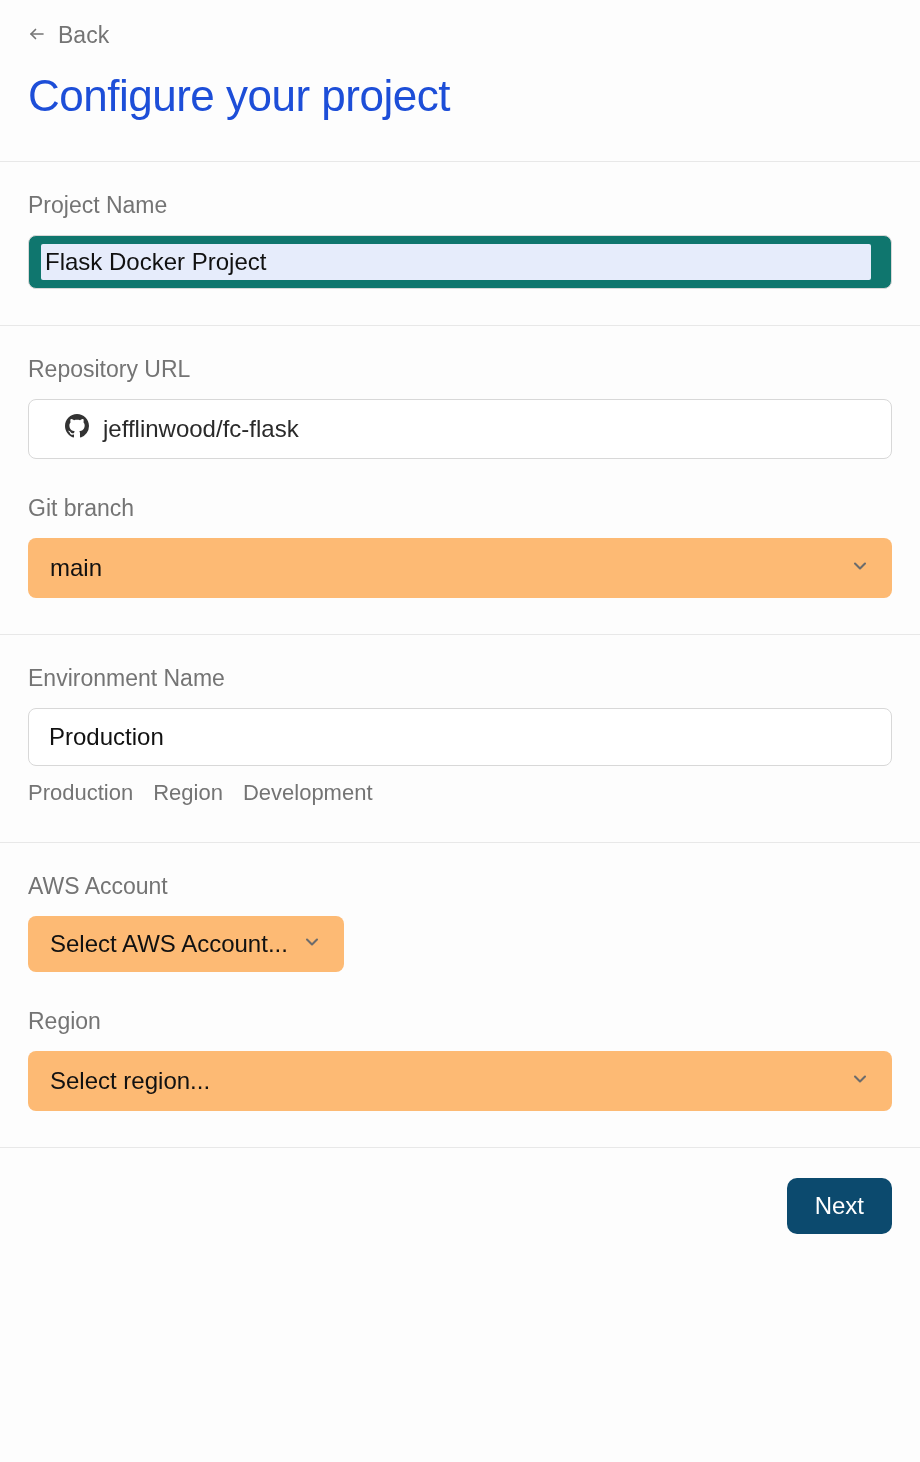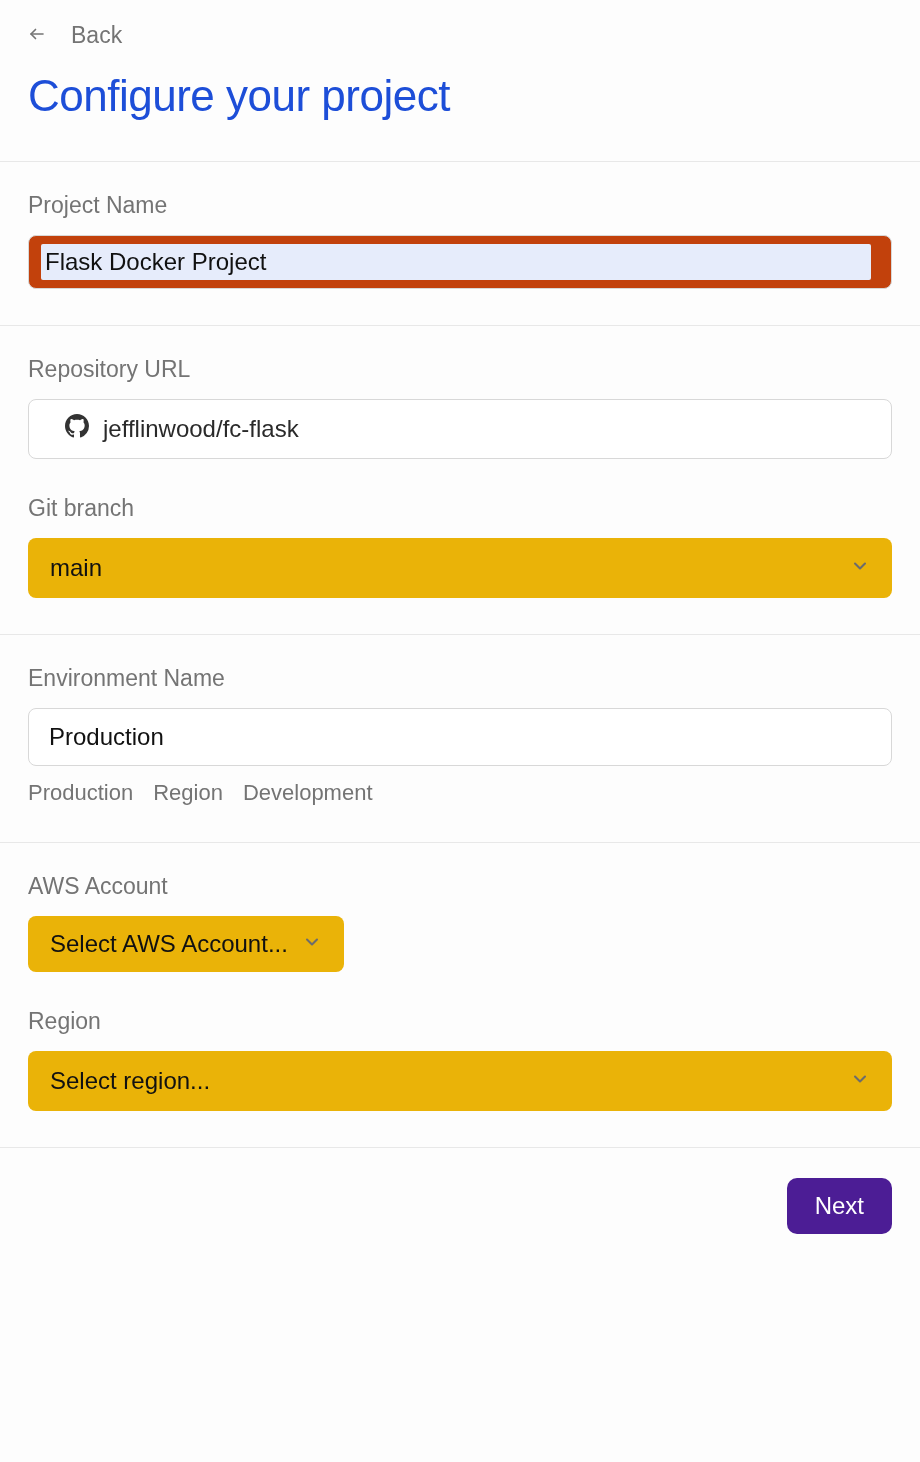--- a/index.html
+++ b/index.html
@@ -13,21 +13,21 @@
       width: 920px;
       color: #111;
     }
     .header {
       padding: 22px 28px 40px 28px;
       border-bottom: 1px solid #e8e8e8;
     }
     .back-link {
       display: inline-flex;
       align-items: center;
-      gap: 25px;
+      gap: 12px;
       color: #747474;
       font-size: 23px;
       cursor: pointer;
       margin-bottom: 22px;
     }
     .back-link svg {
       width: 18px;
       height: 18px;
     }
     .page-title {
@@ -54,21 +54,21 @@
       font-size: 24px;
       color: #111;
       background: #fff;
       font-family: inherit;
     }
     .highlight-wrap {
       width: 100%;
       border: 1px solid #d8d8d8;
       border-radius: 8px;
       padding: 8px 12px;
-      background: #c2410c;
+      background: #0f766e;
     }
     .highlighted-text {
       display: inline-block;
       background: #e6ecfb;
       padding: 4px 8px 4px 4px;
       font-size: 24px;
       color: #111;
       border-radius: 2px;
       width: calc(100% - 8px);
     }
@@ -89,21 +89,21 @@
       height: 24px;
       flex-shrink: 0;
     }
     .select-box {
       width: 100%;
       border: none;
       border-radius: 8px;
       padding: 16px 22px;
       font-size: 24px;
       color: #111;
-      background: #eab308;
+      background: #fdba74;
       display: flex;
       align-items: center;
       justify-content: space-between;
       cursor: pointer;
     }
     .select-box.inline {
       width: auto;
       display: inline-flex;
       gap: 14px;
       padding: 14px 22px;
@@ -126,21 +126,21 @@
       font-size: 22px;
       color: #747474;
       cursor: pointer;
     }
     .footer {
       padding: 30px 28px;
       display: flex;
       justify-content: flex-end;
     }
     .next-button {
-      background: #4c1d95;
+      background: #0c4a6e;
       color: #fff;
       border: none;
       border-radius: 10px;
       padding: 14px 28px;
       font-size: 24px;
       cursor: pointer;
       font-family: inherit;
     }
   </style>
 </head>

